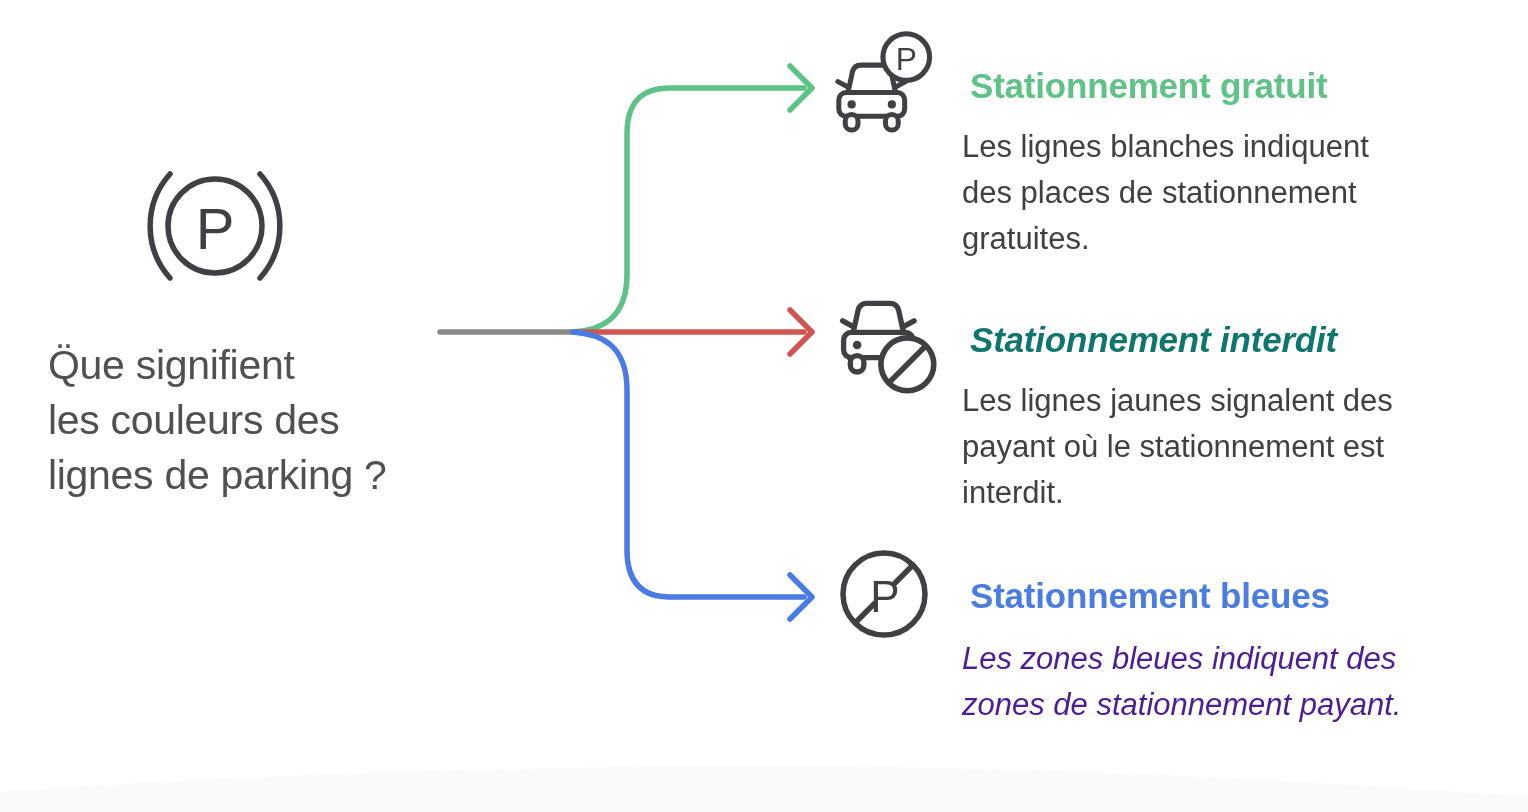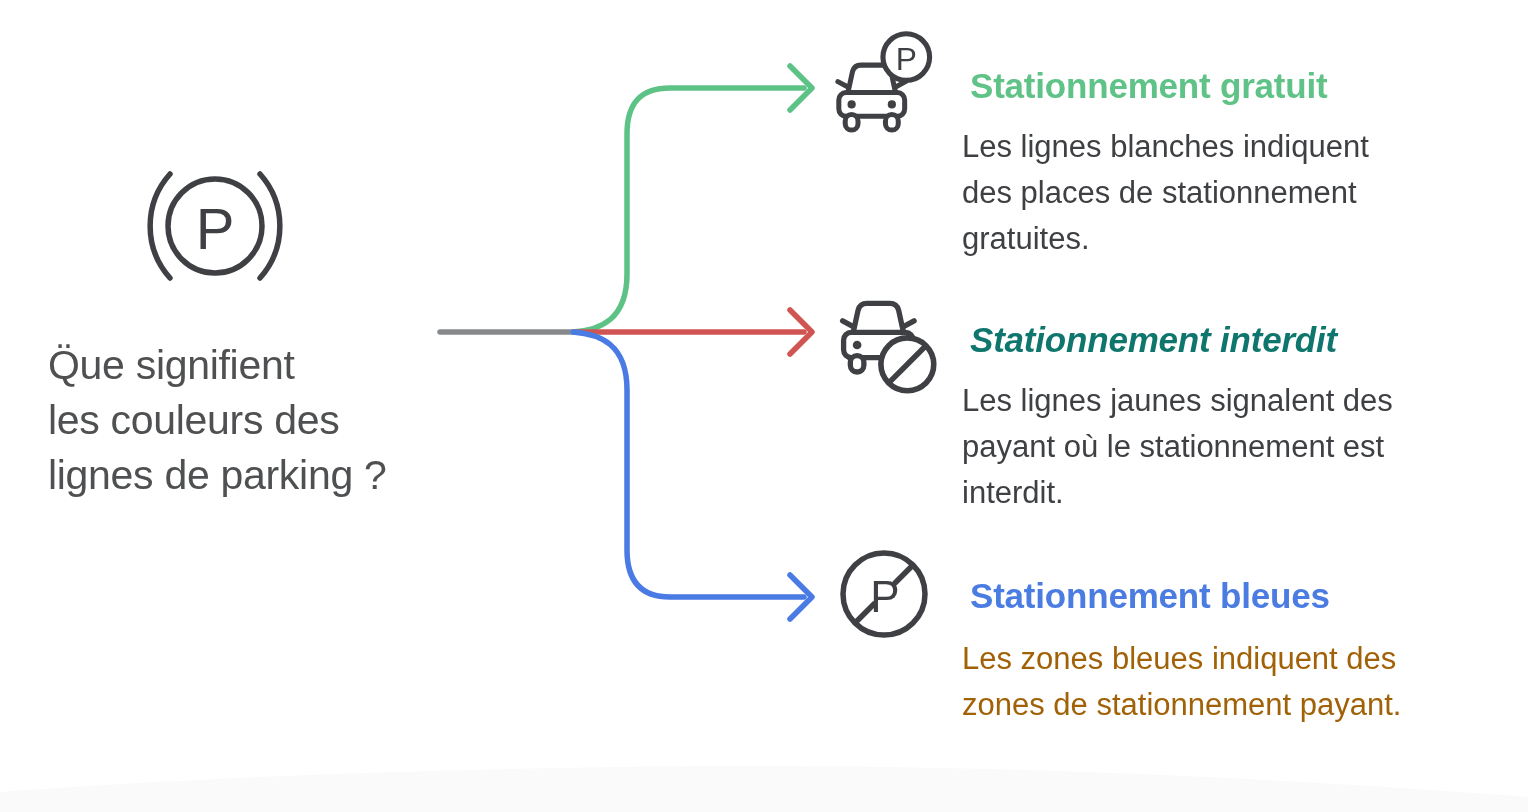--- a/index.html
+++ b/index.html
@@ -134,16 +134,16 @@
 
   <svg class="branch-icon icon-payant" viewBox="0 0 100 100">
     <g class="icon-stroke" stroke="#3e4044">
       <circle cx="50" cy="50" r="41"></circle>
       <path d="M23,77 L40,60"></path>
       <path d="M61,39 L78,22"></path>
     </g>
     <text class="icon-letter" x="51" y="52" font-size="44" text-anchor="middle" dominant-baseline="central" fill="#3e4044">P</text>
   </svg>
   <h2 class="branch-heading h-payant" style="color: rgb(75, 124, 226);">Stationnement bleues</h2>
-  <p class="branch-body b-payant" style="color: #a16207;">Les zones bleues indiquent des
+  <p class="branch-body b-payant" style="color: #4c1d95; font-style: italic;">Les zones bleues indiquent des
 zones de stationnement payant.</p>
 
 </div>
 
 </body></html>

